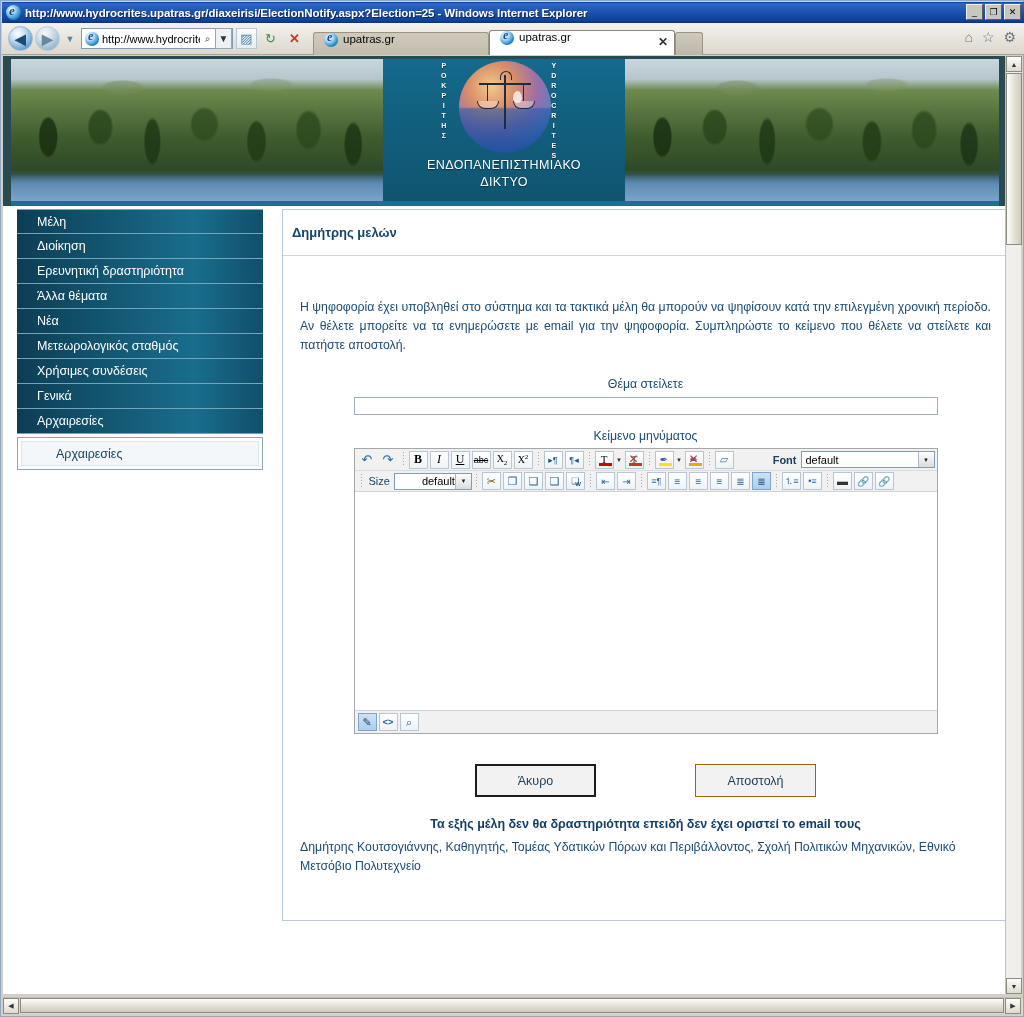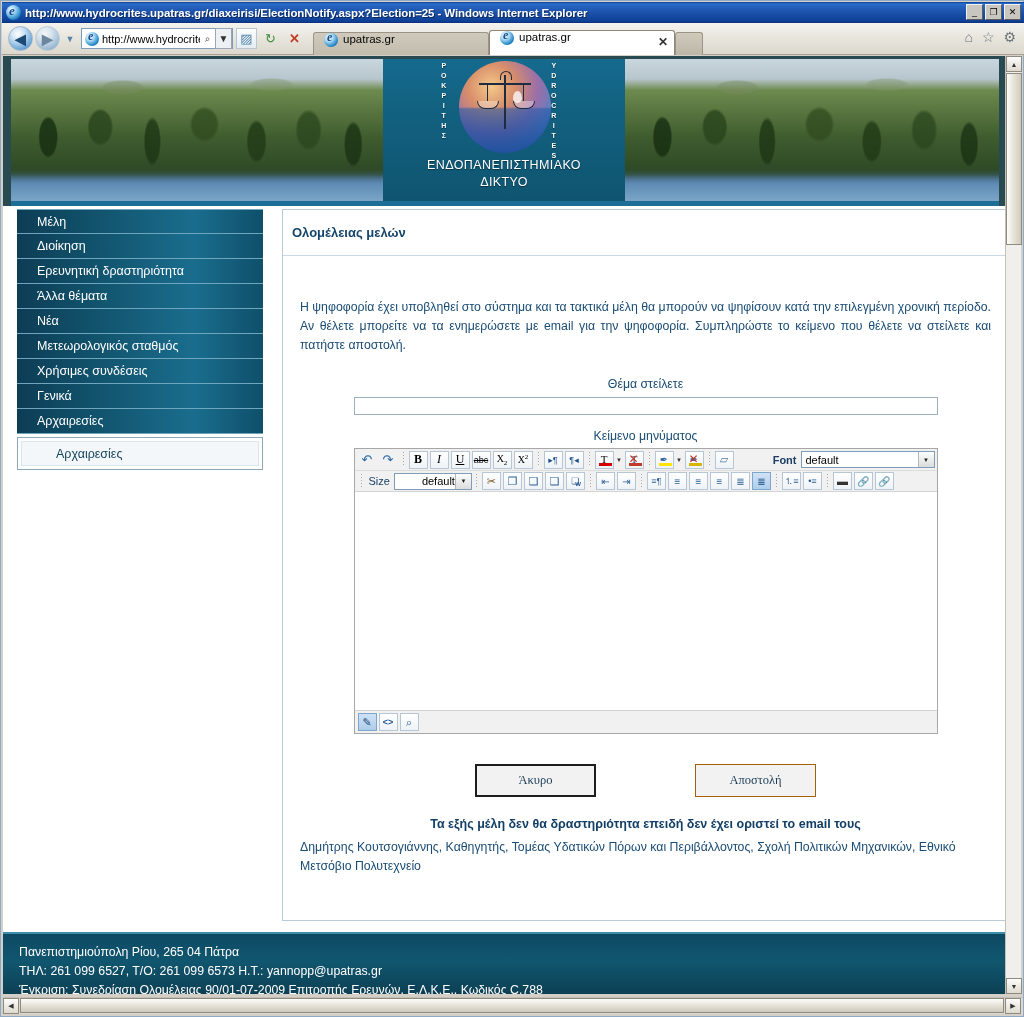--- a/index.html
+++ b/index.html
@@ -252,21 +252,21 @@
   #size-select{width:78px;}
   #font-select{width:134px;}
   #edit-area{height:218px;background:#ffffff;border-top:1px solid #d3d3d3;border-bottom:1px solid #d3d3d3;}
   .tbrow.bottom{height:22px;background:#f1f1f1;}
   
   .clr-underline{position:absolute;left:3px;bottom:2px;width:13px;height:3px;}
   
   #btnrow{display:flex;justify-content:center;gap:99px;margin-top:30px;}
   .formbtn{
     width:121px;height:33px;background:#f2f2f2;
-    font-family:Liberation Serif, serif;font-size:12.5px;color:#1a3c57;
+    font-family:Liberation Sans, sans-serif;font-size:12.5px;color:#1a3c57;
     display:flex;align-items:center;justify-content:center;box-sizing:border-box;
   }
   #cancel-button{border:2px solid #1d1d1d;}
   #send-button{border:1px solid #a16207;}
   #notice-title{
     text-align:center;margin-top:20px;color:#123f66;font-size:12.5px;font-weight:bold;
   }
   #notice-body{
     margin:7px 17px 0 17px;color:#1a4c74;font-size:12.3px;line-height:19px;
   }
@@ -417,21 +417,21 @@
         <div class="menu-item"><span>Χρήσιμες συνδέσεις</span></div>
         <div class="menu-item"><span>Γενικά</span></div>
         <div class="menu-item"><span>Αρχαιρεσίες</span></div>
         <div id="submenu">
           <div class="submenu-item"><span>Αρχαιρεσίες</span></div>
         </div>
       </div>
 
       <div id="panel" style="top:3px;left:279px;height:712px;">
         <div id="panel-header">
-          <span id="panel-title">Ολομέλειας μελών</span>
+          <span id="panel-title">Δημήτρης μελών</span>
         </div>
 
         <div id="intro">Η ψηφοφορία έχει υποβληθεί στο σύστημα και τα τακτικά μέλη θα μπορούν να ψηφίσουν κατά την επιλεγμένη χρονική περίοδο. Αν θέλετε μπορείτε να τα ενημερώσετε με email για την ψηφοφορία. Συμπληρώστε το κείμενο που θέλετε να στείλετε και πατήστε αποστολή.</div>
 
         <div class="field-label">Θέμα στείλετε</div>
         <input id="subject-input" type="text" value="" style="">
 
         <div class="field-label" style="margin-top:14px;">Κείμενο μηνύματος</div>
 
         <div id="editor">
@@ -590,25 +590,20 @@
         <div id="btnrow">
           <div class="formbtn" id="cancel-button">Άκυρο</div>
           <div class="formbtn" id="send-button">Αποστολή</div>
         </div>
 
         <div id="notice-title">Τα εξής μέλη δεν θα δραστηριότητα επειδή δεν έχει οριστεί το email τους</div>
         <div id="notice-body">Δημήτρης Κουτσογιάννης, Καθηγητής, Τομέας Υδατικών Πόρων και Περιβάλλοντος, Σχολή Πολιτικών Μηχανικών, Εθνικό Μετσόβιο Πολυτεχνείο</div>
       </div>
     </div>
 
-    <div id="footer" style="position:absolute;left:0;top:876px;width:1004px;">
-      <div>Πανεπιστημιούπολη Ρίου, 265 04 Πάτρα</div>
-      <div>ΤΗΛ: 261 099 6527, Τ/Ο: 261 099 6573 Η.Τ.:  yannopp@upatras.gr</div>
-      <div>Έγκριση: Συνεδρίαση Ολομέλειας 90/01-07-2009 Επιτροπής Ερευνών, Ε.Λ.Κ.Ε., Κωδικός C.788</div>
-    </div>
   </div>
 
   <div id="vscroll">
     <div class="sbtn">▲</div>
     <div id="vthumb"></div>
     <div class="sbtn" id="vdown">▼</div>
   </div>
 
   <div id="hscroll">
     <div class="sbtn" id="hleft">◀</div>

